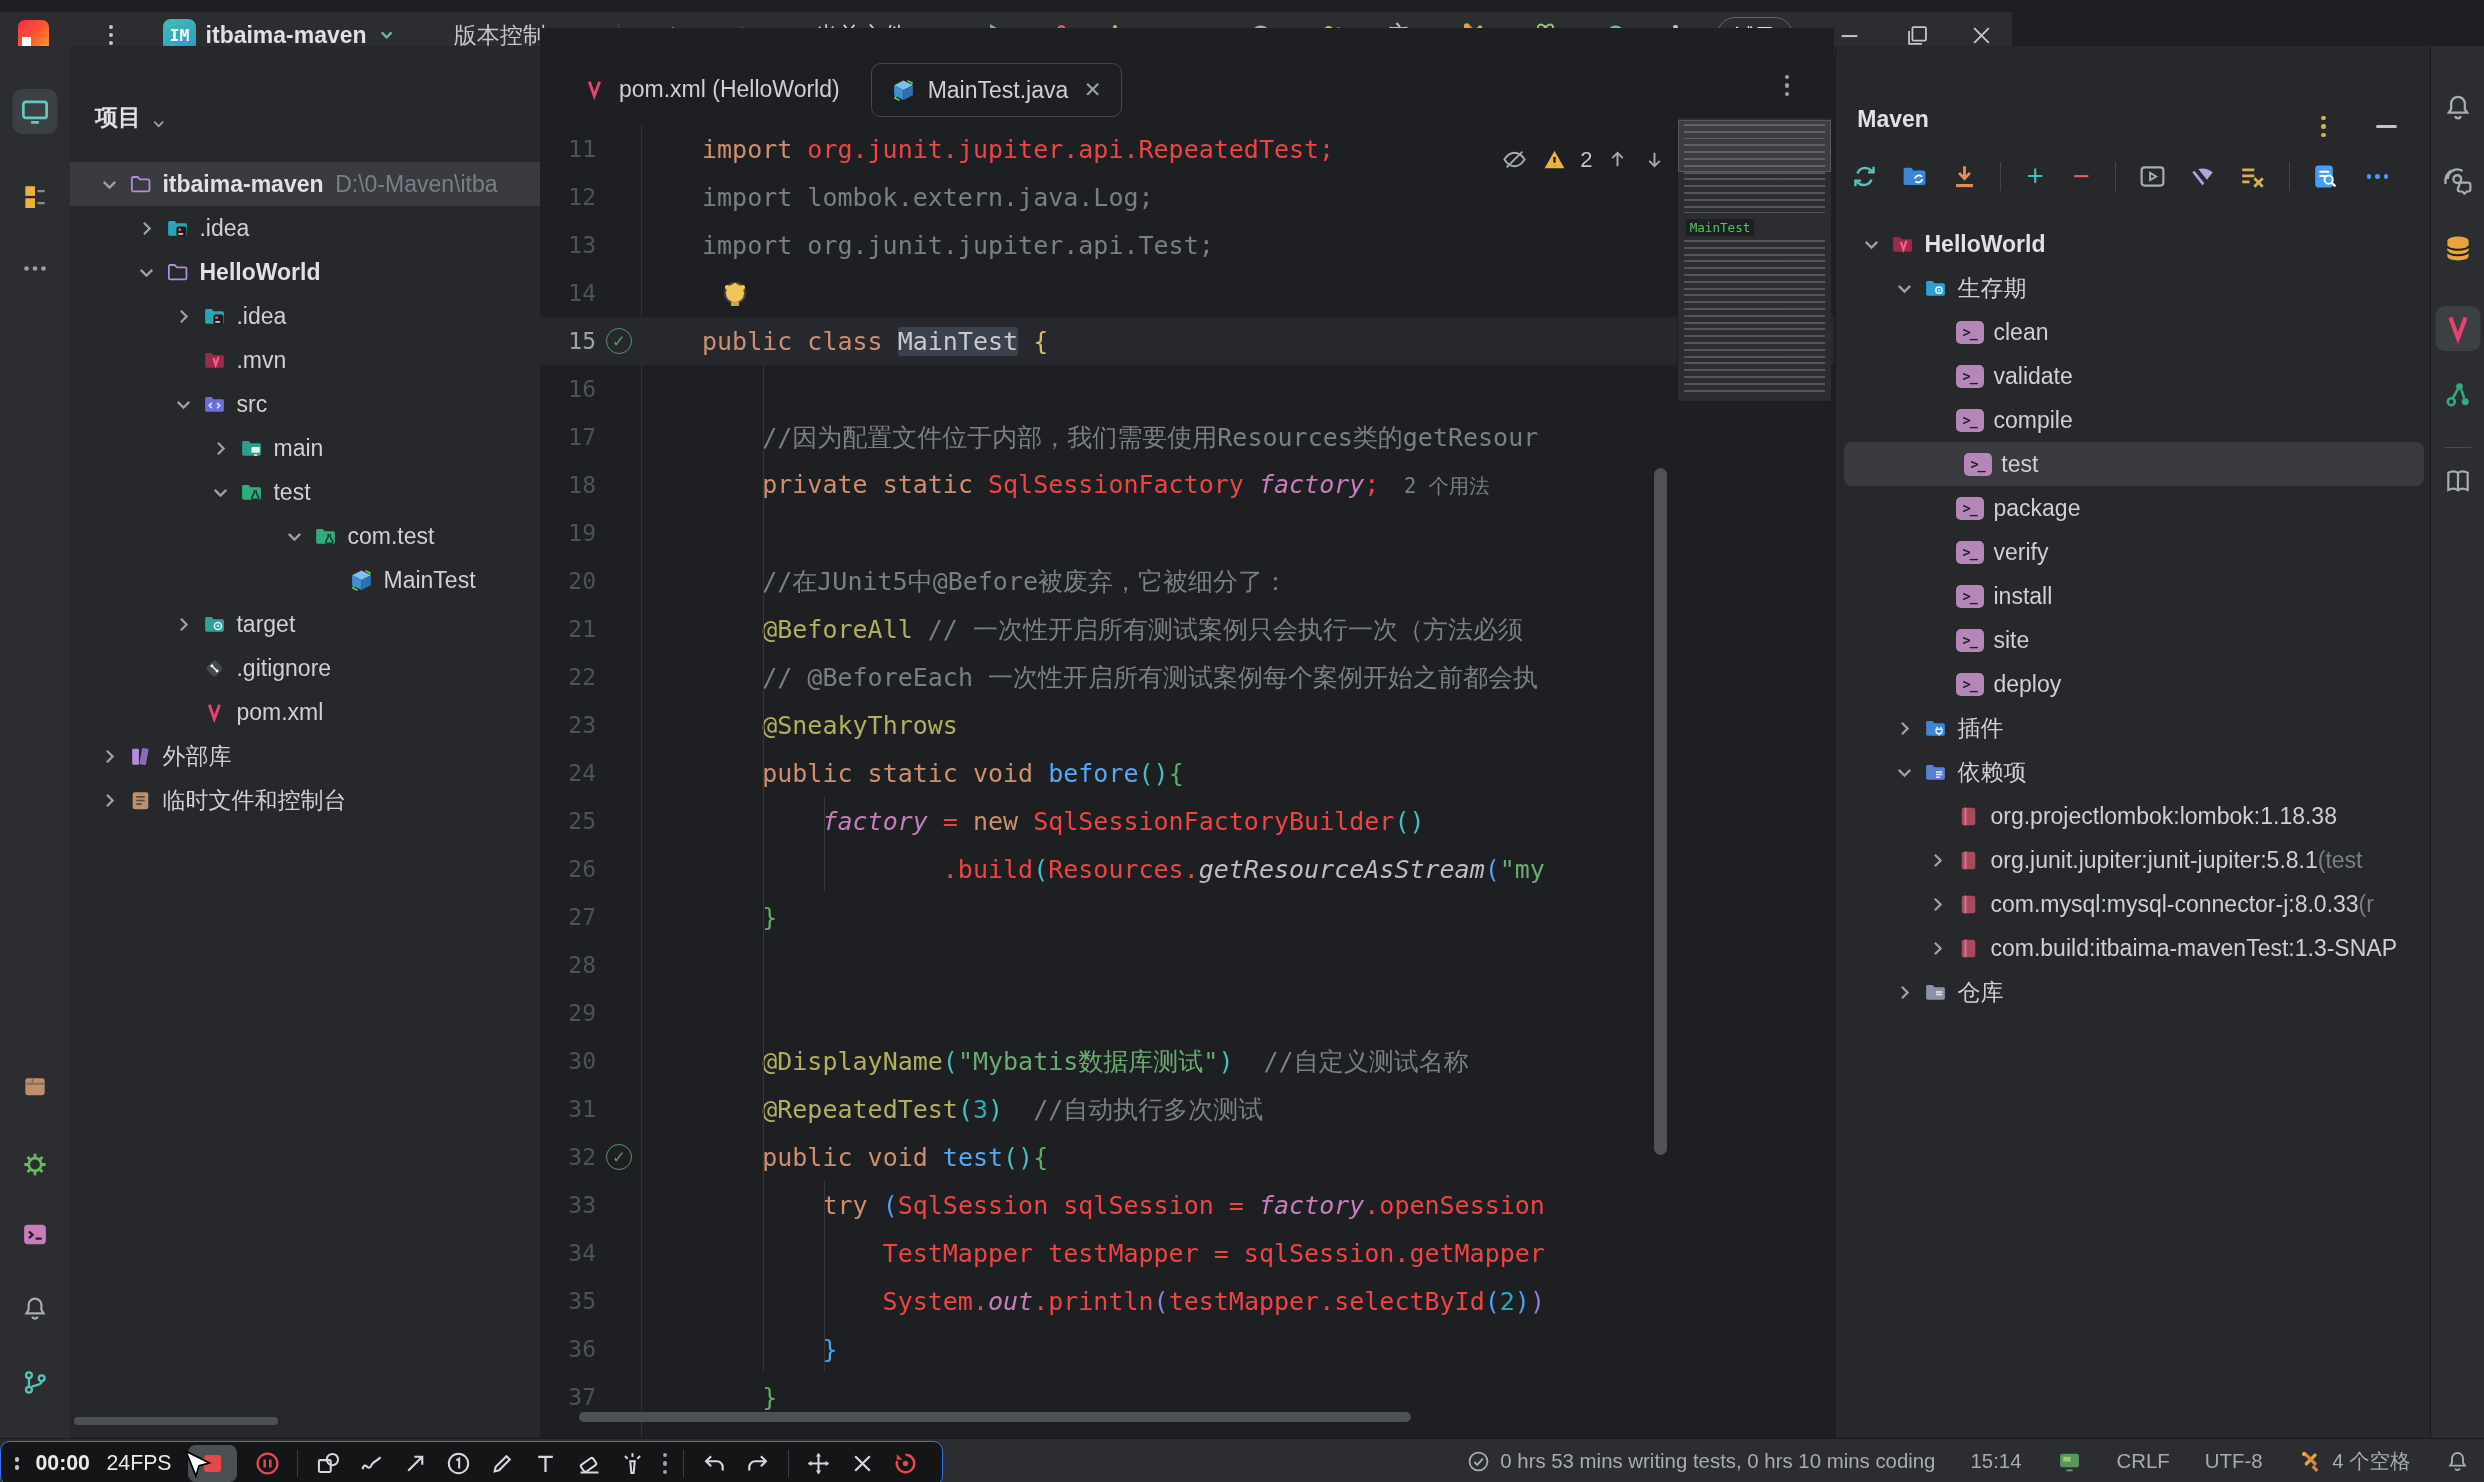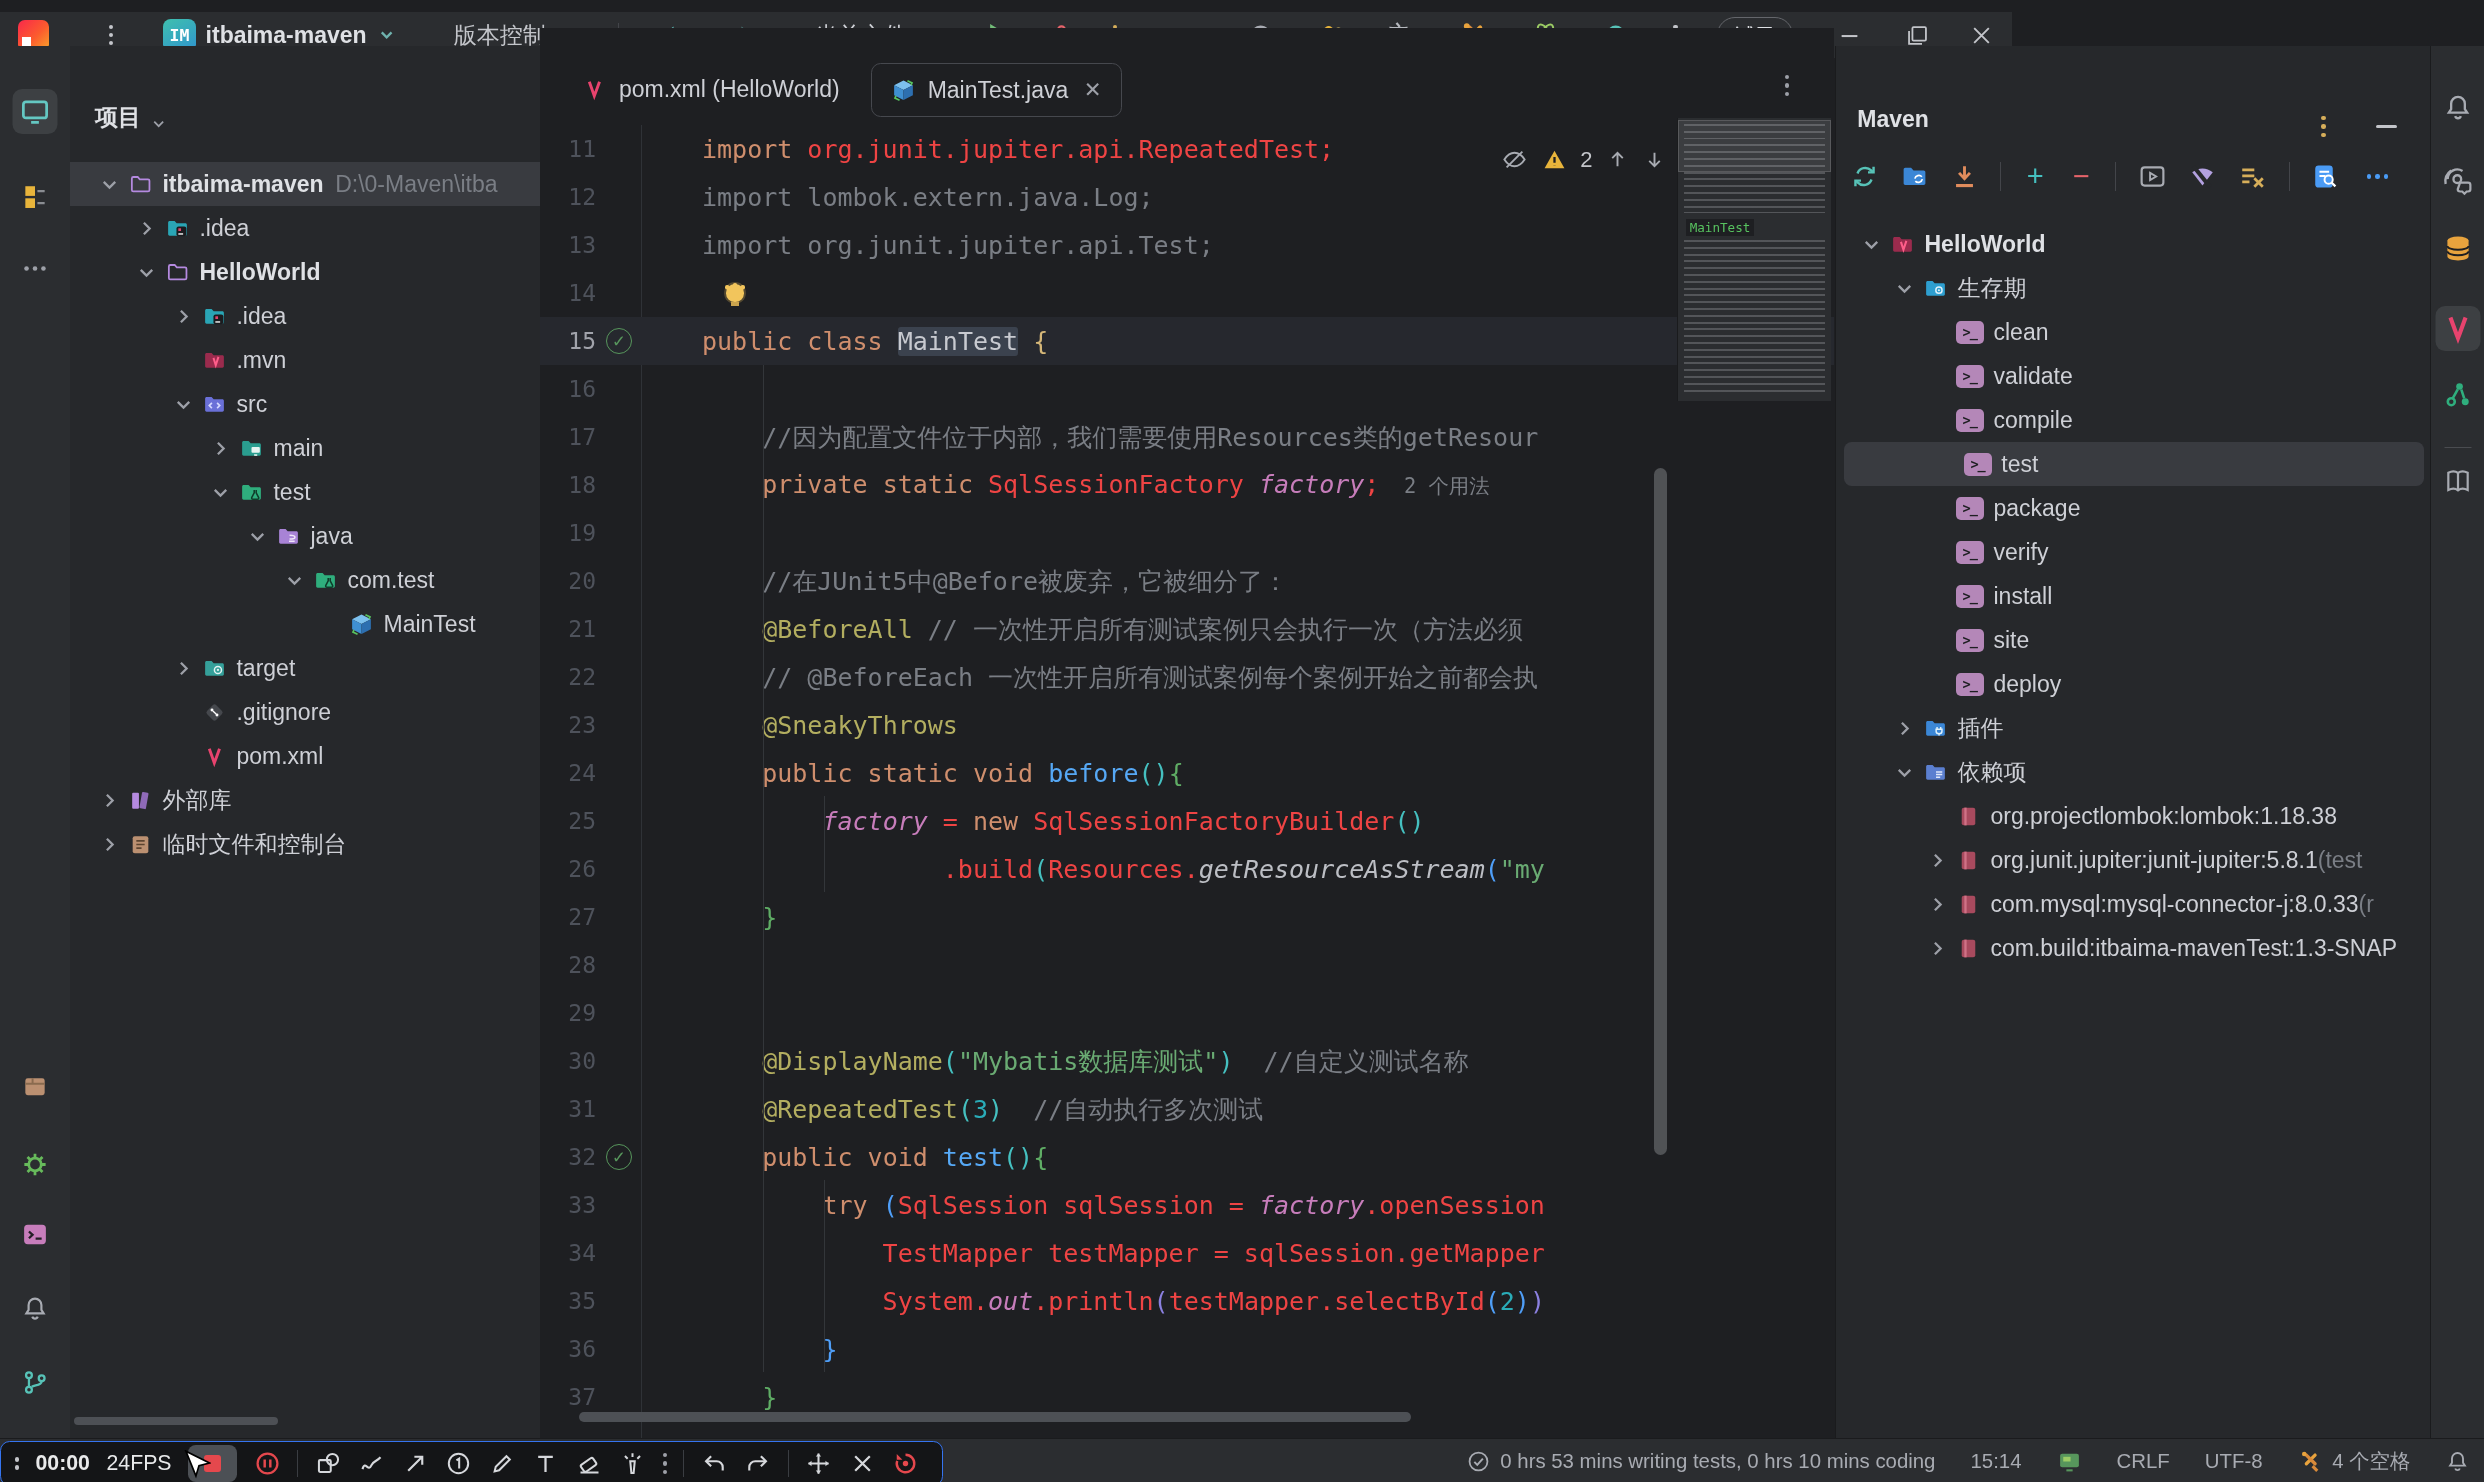--- a/index.html
+++ b/index.html
@@ -425,34 +425,20 @@
             </svg>
           </span>
           <span class="ic ric">
             <svg viewBox="0 0 24 24" width="100%" height="100%" fill="none">
               <path d="M3 6.2C3 5.4 3.6 4.8 4.4 4.8h4.8l2 2.2h8.4c.8 0 1.4.6 1.4 1.4v9.2c0 .8-.6 1.4-1.4 1.4H4.4C3.6 19 3 18.4 3 17.6z" fill="#2fae7d"></path>
               <path d="M14.6 9.6v2.8l-2.3 4.3c-.4.8.1 1.8 1 1.8h4.5c.9 0 1.4-1 1-1.8l-2.3-4.3V9.6" stroke="#0f3d2b" stroke-width="1.5"></path>
             </svg>
           </span>
           <span>test</span>
         </div>
-        <div class="trow" style="padding-left: 175px;">
-          <span class="chev ic">
-            <svg viewBox="0 0 24 24" width="100%" height="100%" fill="none">
-              <path d="M6.5 9.5L12 15l5.5-5.5" stroke="#9da0a8" stroke-width="2.2"></path>
-            </svg>
-          </span>
-          <span class="ic ric">
-            <svg viewBox="0 0 24 24" width="100%" height="100%" fill="none">
-              <path d="M3 6.2C3 5.4 3.6 4.8 4.4 4.8h4.8l2 2.2h8.4c.8 0 1.4.6 1.4 1.4v9.2c0 .8-.6 1.4-1.4 1.4H4.4C3.6 19 3 18.4 3 17.6z" fill="#a883d6"></path>
-              <path d="M13 10.8c3.2 0 5.2.8 5.2 1.8s-2 1.8-5.2 1.8M12.5 16.6h5.4" stroke="#f0e8fa" stroke-width="1.4"></path>
-            </svg>
-          </span>
-          <span>java</span>
-        </div>
         <div class="trow" style="padding-left: 212px;">
           <span class="chev ic">
             <svg viewBox="0 0 24 24" width="100%" height="100%" fill="none">
               <path d="M6.5 9.5L12 15l5.5-5.5" stroke="#9da0a8" stroke-width="2.2"></path>
             </svg>
           </span>
           <span class="ic ric">
             <svg viewBox="0 0 24 24" width="100%" height="100%" fill="none">
               <path d="M3 6.2C3 5.4 3.6 4.8 4.4 4.8h4.8l2 2.2h8.4c.8 0 1.4.6 1.4 1.4v9.2c0 .8-.6 1.4-1.4 1.4H4.4C3.6 19 3 18.4 3 17.6z" fill="#2fae7d"></path>
               <path d="M14.6 9.6v2.8l-2.3 4.3c-.4.8.1 1.8 1 1.8h4.5c.9 0 1.4-1 1-1.8l-2.3-4.3V9.6" stroke="#0f3d2b" stroke-width="1.5"></path>
@@ -943,20 +929,34 @@
             </svg>
           </span>
           <span class="ic ric">
             <svg viewBox="0 0 24 24" width="100%" height="100%" fill="none">
               <rect x="5.5" y="3.5" width="13" height="17" rx="2" fill="#a84a5e"></rect>
               <rect x="8" y="3.5" width="2.2" height="17" fill="#cf7286"></rect>
             </svg>
           </span>
           <span>com.build:itbaima-mavenTest:1.3-SNAP</span>
         </div>
+        <div class="trow" style="padding-left: 56px;">
+          <span class="chev ic">
+            <svg viewBox="0 0 24 24" width="100%" height="100%" fill="none">
+              <path d="M9.5 6.5L15 12l-5.5 5.5" stroke="#9da0a8" stroke-width="2.2"></path>
+            </svg>
+          </span>
+          <span class="ic ric">
+            <svg viewBox="0 0 24 24" width="100%" height="100%" fill="none">
+              <path d="M3 6.2C3 5.4 3.6 4.8 4.4 4.8h4.8l2 2.2h8.4c.8 0 1.4.6 1.4 1.4v9.2c0 .8-.6 1.4-1.4 1.4H4.4C3.6 19 3 18.4 3 17.6z" fill="#8a93a5"></path>
+              <path d="M12.5 11.5h6M12.5 14h6" stroke="#e8eaef" stroke-width="1.4"></path>
+            </svg>
+          </span>
+          <span>仓库</span>
+        </div>
       </div>
   </aside>
 
   <nav id="right-rail">
       <span class="rail-item" style="top: 46px;">
         <span class="ic" style="height: 31px; width: 31px;">
           <svg viewBox="0 0 24 24" width="100%" height="100%" fill="none">
             <path d="M12 3.8a5.3 5.3 0 015.3 5.3v4.1l1.8 2.8H4.9l1.8-2.8V9.1A5.3 5.3 0 0112 3.8z" stroke="#a8abb2" stroke-width="1.8"></path>
             <path d="M9.8 18.7a2.3 2.3 0 004.4 0" stroke="#a8abb2" stroke-width="1.8"></path>
           </svg>

